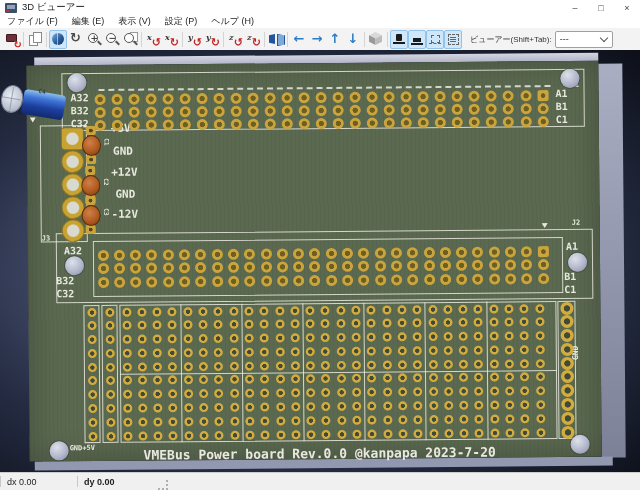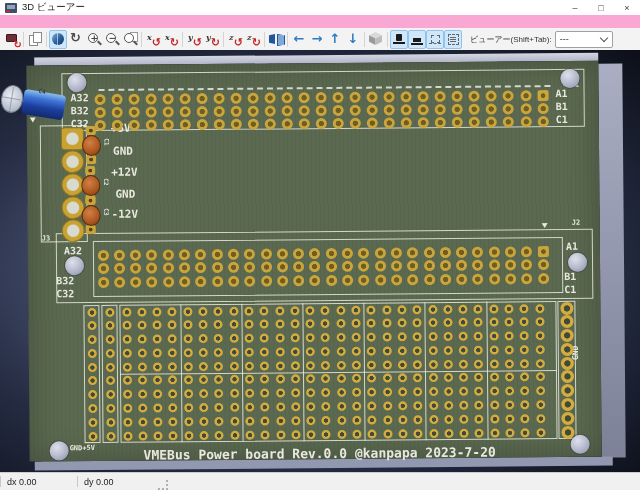--- a/index.html
+++ b/index.html
@@ -1,16 +1,16 @@
 <!DOCTYPE html>
 <html><head>
 <meta charset="utf-8">
 <style>
   html,body{margin:0;padding:0;background:#777;}
-  #win{position:relative;width:640px;height:490px;background:#f9a8d4;overflow:hidden;
+  #win{position:relative;width:640px;height:490px;background:#1d4ed8;overflow:hidden;
        font-family:"Liberation Sans","DejaVu Sans",sans-serif;outline:1px solid #8a93a6;}
   
   #titlebar{position:absolute;left:0;top:0;width:640px;height:15px;background:#fff;display:flex;align-items:center;}
   .appicon{position:relative;width:12px;height:10px;margin:0 5px 0 5px;background:#3d4f66;border-radius:1px;}
   .appicon i{position:absolute;left:2px;top:2px;width:8px;height:4px;background:#8fa3c0;}
   .appicon b{position:absolute;left:1px;bottom:1px;width:4px;height:2px;background:#a33;}
   #title-text{font-size:9.5px;color:#222;}
   #wbtns{margin-left:auto;display:flex;height:15px;}
   .wbtn{width:26px;height:15px;display:flex;align-items:center;justify-content:center;font-size:9px;color:#444;}
   
@@ -97,41 +97,48 @@
   #c4 .ring{position:absolute;left:19px;top:2px;width:5px;height:27px;background:#1c2338;border-radius:2px;}
   #c4 .end{position:absolute;left:0;top:1px;width:22px;height:28px;border-radius:50%;
     background:radial-gradient(circle at 40% 40%,#eaedf3,#b8bfcc 68%,#8890a4 100%);border:1px solid #7b8294;box-sizing:border-box;}
   #c4 .cx1{position:absolute;left:10px;top:3px;width:1px;height:24px;background:#98a0b4;}
   #c4 .cx2{position:absolute;left:2px;top:14px;width:18px;height:1px;background:#98a0b4;}
   
   #statusbar{position:absolute;left:0;top:472px;width:640px;height:18px;background:#f0f0f0;border-top:1px solid #cdcdcd;display:flex;align-items:center;font-size:9px;color:#222;box-sizing:border-box;}
   .sb-main{flex:1;padding-left:4px;}
   .sb-sep{width:1px;height:11px;background:#c8c8c8;}
   .sb-dx{width:70px;padding-left:6px;}
-  .sb-dy{width:74px;padding-left:6px;}
+  .sb-dy{width:74px;padding-left:6px;font-weight:bold;}
   .grip{width:10px;height:10px;margin-right:1px;border-right:2px dotted #b0b0b0;border-bottom:2px dotted #b0b0b0;box-sizing:border-box;align-self:flex-end;}
 </style>
 </head>
 <body>
 
 <div id="win">
 
   <div id="titlebar">
     <div class="appicon">
         <i></i>
         <b></b>
       </div>
     <span id="title-text">3D ビューアー</span>
     <div id="wbtns">
       <div class="wbtn">–</div>
       <div class="wbtn">□</div>
       <div class="wbtn">×</div>
     </div>
   </div>
 
+  <div id="menubar">
+    <span class="mitem">ファイル (F)</span>
+    <span class="mitem">編集 (E)</span>
+    <span class="mitem">表示 (V)</span>
+    <span class="mitem">設定 (P)</span>
+    <span class="mitem">ヘルプ (H)</span>
+  </div>
 
   <div id="toolbar">
     <div class="tbtn">
         <div class="ic ic-reload">
           <i class="a"></i>
           <i class="b">↻</i>
         </div>
       </div>
     <div class="tsep"></div>
     <div class="tbtn">

